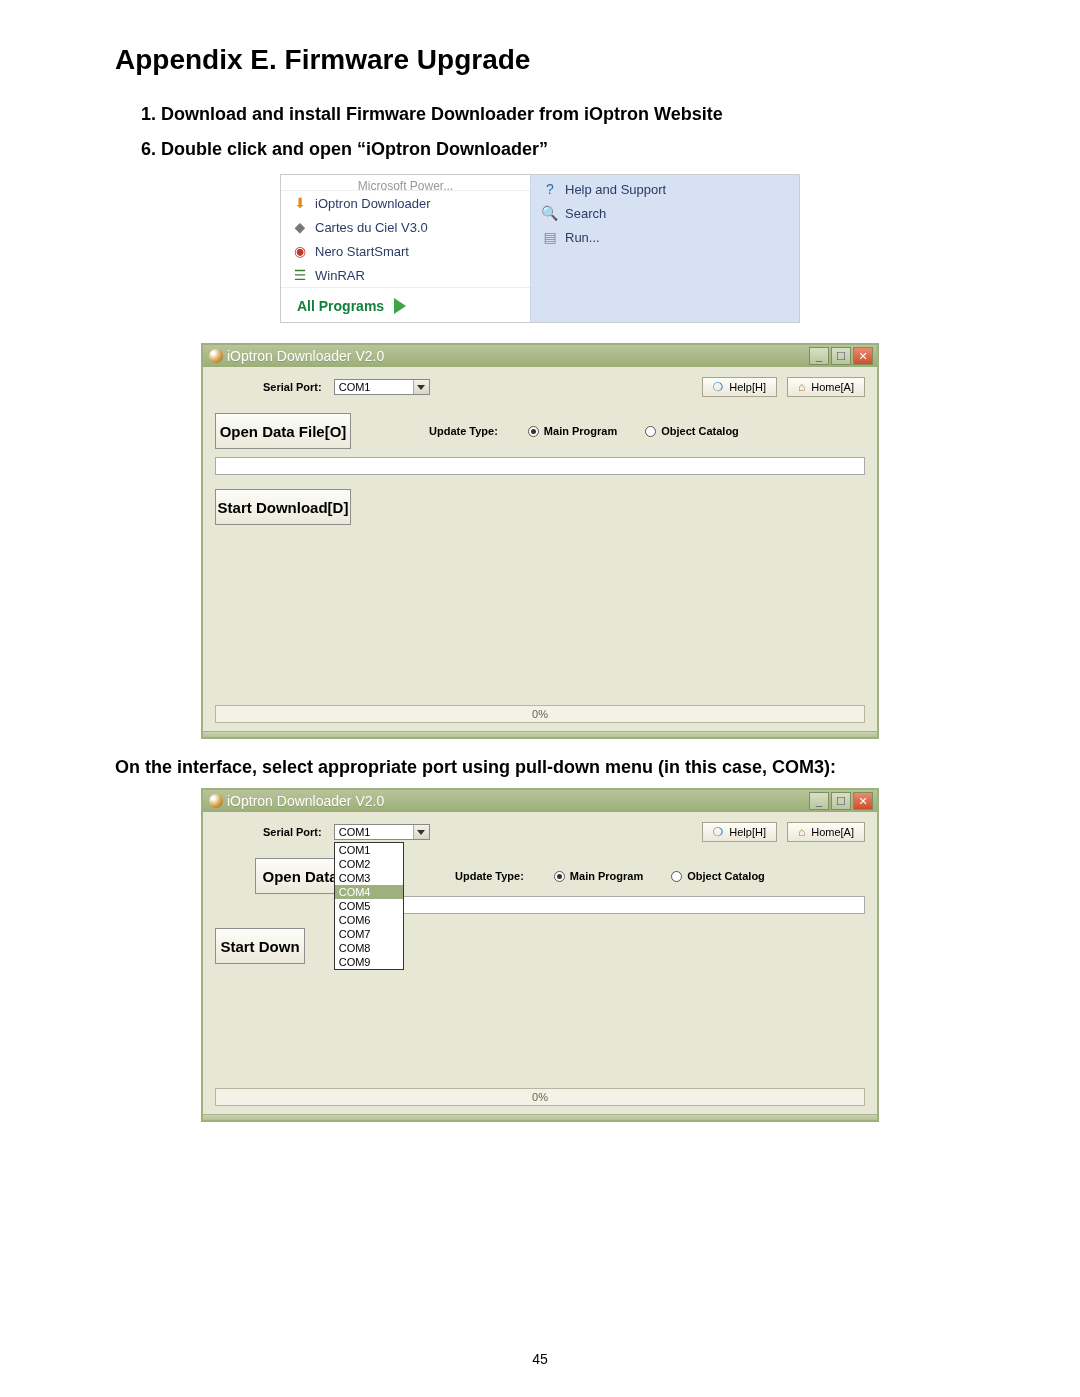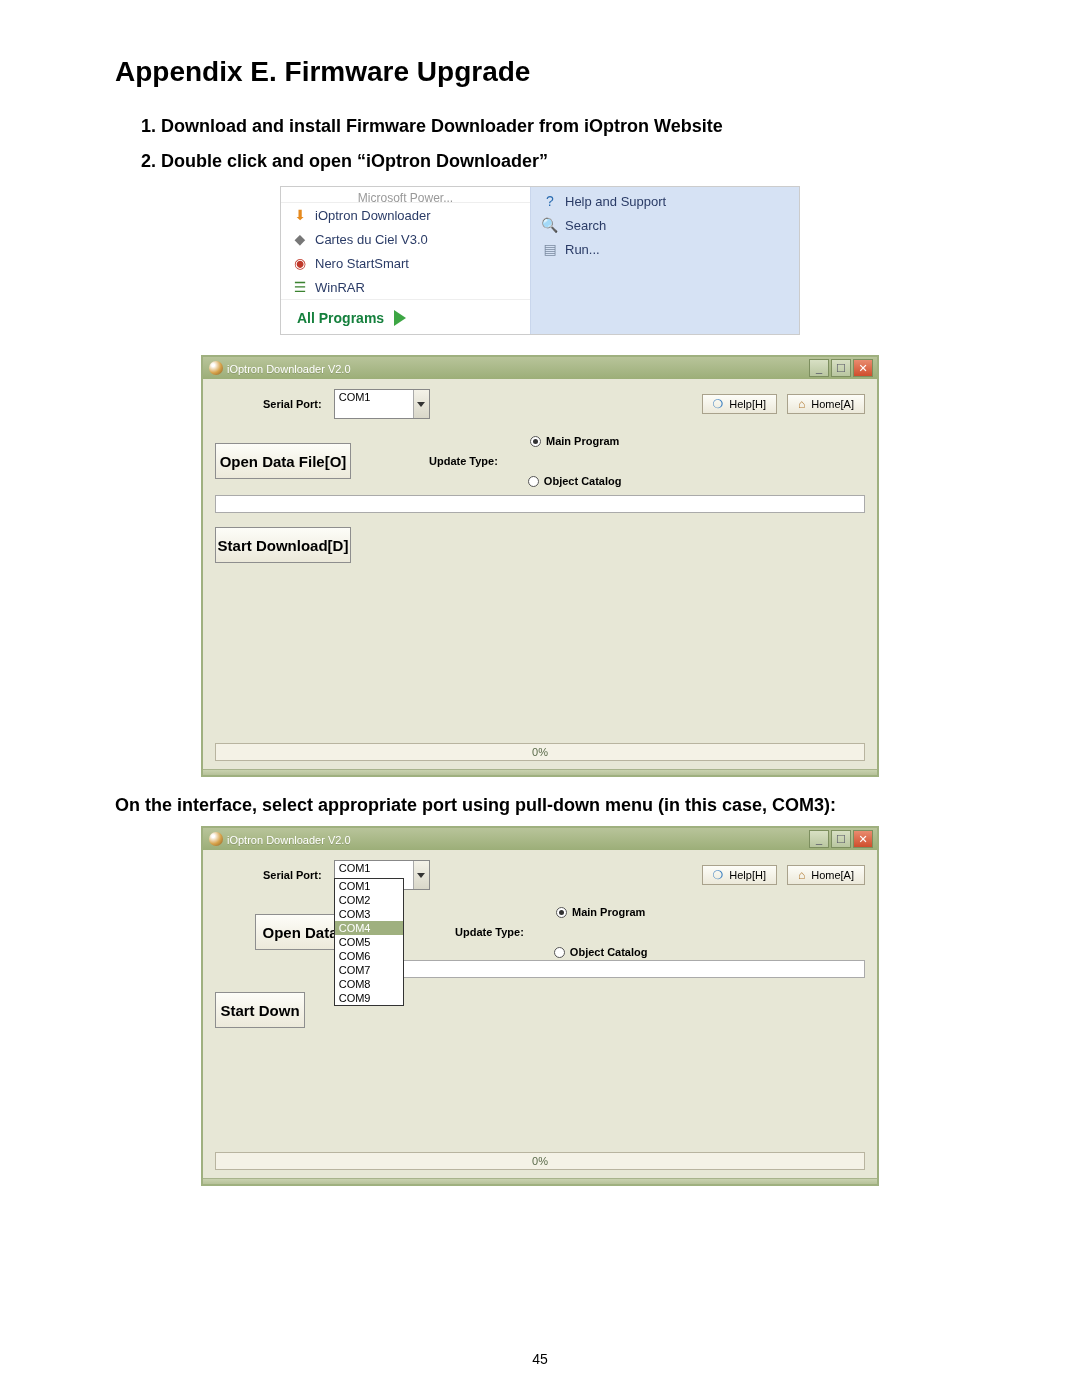--- a/index.html
+++ b/index.html
@@ -6,21 +6,21 @@
   body {
     margin: 0;
     padding: 0;
     background: #fff;
     font-family: Arial, Helvetica, sans-serif;
     color: #000;
   }
   .page {
     width: 1080px;
     min-height: 1397px;
-    padding: 56px 115px 40px 115px;
+    padding: 44px 115px 40px 115px;
     position: relative;
   }
   h1 {
     font-size: 28px;
     font-weight: bold;
     margin: 0 0 28px 0;
   }
   .ol-item {
     font-size: 18px;
     font-weight: bold;
@@ -128,21 +128,21 @@
     align-items: center;
     justify-content: space-between;
     padding: 0 4px 0 6px;
     color: #fff;
   }
   .titlebar .app-ico {
     width: 14px; height: 14px; margin-right: 4px;
     background: radial-gradient(circle at 30% 30%, #fff 10%, #d7a24a 55%, #8a5a20);
     border-radius: 50%;
   }
-  .titlebar-left { display:flex; align-items:flex-end; font-size:11px; }
+  .titlebar-left { display:flex; align-items:center; font-size:14px; }
   .tb-title { color:#fff; text-shadow: 0 1px 0 rgba(0,0,0,0.15); }
   .winbtns { display:flex; gap:2px; }
   .winbtn {
     width: 20px; height: 18px;
     border: 1px solid #7d8f5f;
     background: linear-gradient(#d8e0c4,#b9c6a0);
     display:flex; align-items:center; justify-content:center;
     font-size: 11px; color:#556; cursor: default;
   }
   .winbtn.close { background: linear-gradient(#e98b6e,#cf4e2c); color:#fff; }
@@ -150,21 +150,21 @@
     padding: 10px 12px 8px 12px;
     position: relative;
     min-height: 326px;
   }
   .row { display:flex; align-items:center; }
   .serial-row { margin-bottom: 16px; }
   .lbl { font-weight:bold; font-size:11px;margin-left:48px; }
   .combo {
     margin-left: 12px;
     width: 96px;
-    height: 30px;
+    height: 16px;
     border: 1px solid #888;
     background: #fff;
     display:flex; align-items:stretch;
     font-size:11px;
     position: relative;
   }
   .combo .val { flex:1; padding: 1px 4px; color:#000; border-right:1px solid #fff; }
   .combo .arrow {
     width: 16px;
     border-left:1px solid #aaa;
@@ -198,21 +198,21 @@
     border: 1px solid #8e8e8e;
     background: linear-gradient(#fdfdf8,#ece9da);
     font-size:15px; font-weight:bold;
     display:flex; align-items:center; justify-content:center;
     cursor: default;
   }
   .action-row {
     display:flex; align-items:center; gap: 30px;
     margin-bottom: 8px;
   }
-  .radiogroup { display:flex; gap:28px; align-items:center;flex-direction:column; }
+  .radiogroup { display:flex; gap:28px; align-items:center; }
   .radio { display:flex; align-items:center; gap:5px; font-size:11px; font-weight:bold; }
   .radio .dot {
     width:11px;height:11px;border:1px solid #555;border-radius:50%;background:#fff;
     display:flex;align-items:center;justify-content:center;
   }
   .radio.checked .dot::after { content:""; width:5px;height:5px;border-radius:50%;background:#333; }
   .textfield {
     height: 18px;
     border: 1px solid #aaa;
     background: #fff;
@@ -259,21 +259,21 @@
   .action-row.tight { margin-bottom: 2px; margin-left: 40px; }
 </style>
 </head>
 <body>
 
 <div class="page">
 
   <h1>Appendix E. Firmware Upgrade</h1>
 
   <div class="ol-item">1.   Download and install Firmware Downloader from iOptron Website</div>
-  <div class="ol-item">2.   Double click and open “iOptron Downloader”</div>
+  <div class="ol-item">6.   Double click and open “iOptron Downloader”</div>
 
   <div class="startmenu">
     <div class="startmenu-left">
       <div class="truncated">Microsoft Power...</div>
       <div id="sm-left">
           <div class="sm-item">
             <span class="ico ico-orange">⬇</span>
             <span>iOptron Downloader</span>
           </div>
           <div class="sm-item">

